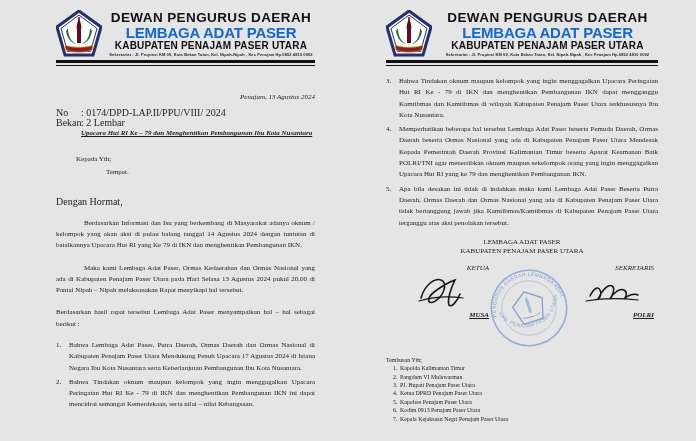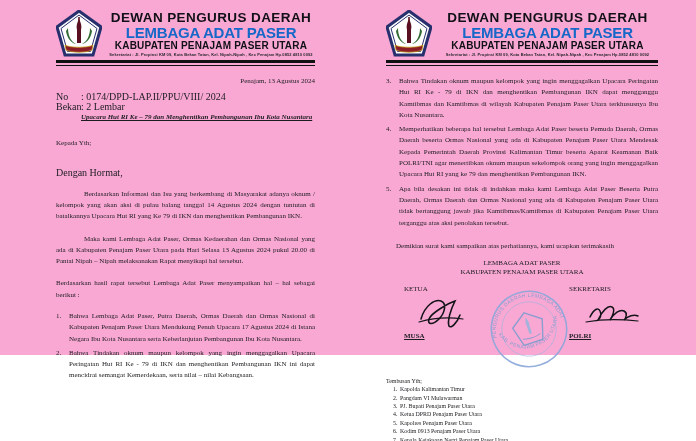--- a/index.html
+++ b/index.html
@@ -1,64 +1,64 @@
 <!DOCTYPE html>
 <html><head>
 <meta charset="utf-8">
 <style>
   html,body { margin:0; padding:0; background:#ffffff; }
   .sheet {
     width:696px; height:441px; display:flex; background:#ffffff;
     font-family:"Liberation Serif", serif; color:#1c1c20; overflow:hidden;
   }
-  .page { width:348px; height:355px; box-sizing:border-box; position:relative; background:#f9a8d4; }
+  .page { width:348px; height:441px; box-sizing:border-box; position:relative; background:#e5e5e5; }
   .page-1 { padding:10px 33px 0 56px; }
   .page-2 { padding:10px 38px 0 38px; }
 
   
   .letterhead { display:flex; align-items:center; gap:5px; }
   .lh-logo { flex:0 0 auto; }
   .lh-text { flex:1; text-align:center; line-height:1.08; font-family:"Liberation Sans", sans-serif; font-weight:bold; }
   .lh-l1 { font-size:13.5px; letter-spacing:0.4px; color:#101016; }
   .lh-l2 { font-size:15px; color:#1668c8; letter-spacing:-0.2px; }
   .lh-l3 { font-size:10px; color:#101016; letter-spacing:0.2px; }
   .lh-addr { font-size:4px; color:#26262c; margin-top:1px; letter-spacing:0.1px; }
   .lh-rule { height:6px; border-top:3px solid #111; border-bottom:1px solid #111; box-sizing:border-box; margin-top:2px; }
 
   
   .body-txt { font-size:7px; line-height:11.3px; }
-  .date-line { text-align:right; font-size:7px; margin-top:11px; }
+  .date-line { text-align:right; font-size:7px; margin-top:27px;font-style:italic; }
   .meta { margin-top:7px; }
   .meta-row { display:flex; font-size:10px; line-height:10.2px; }
   .meta-label { width:25px; flex:0 0 auto; }
   .meta-val { flex:1; }
   .hal-line1 { font-weight:bold; font-style:italic; }
   .hal-line2 { font-weight:bold; font-style:italic; text-decoration:underline; margin-left:25px; font-size:7px; line-height:10.2px; }
 
-  .recipient { margin-top:14px; font-size:7px; }
+  .recipient { margin-top:14px; font-size:7px;margin-left:20px; }
   .recipient .kepada { line-height:13px; }
   .recipient .rec-name { font-weight:bold; font-size:7.4px; line-height:13px; }
   .recipient .di { line-height:13px; }
   .recipient .tempat { line-height:13px; padding-left:30px; }
 
   .salutation { margin-top:17px; font-size:10px; }
 
   .para { margin-top:11px; text-indent:28px; text-align:justify; }
   .para-flush { margin-top:11px; text-align:justify; }
 
   .num-list { margin-top:10px; }
   .num-item { display:flex; margin-top:3px; }
   .num-item .num { width:13px; flex:0 0 auto; }
   .num-item .itext { flex:1; text-align:justify; }
 
   
   .closing { margin-top:13px; text-indent:10px; font-size:7px; }
   .org-block { margin-top:9px; text-align:center; font-size:7px; line-height:9.5px; }
   .sig-row { margin-top:7px; display:flex; align-items:flex-start; }
-  .sig-col { width:110px; text-align:left; font-size:7px; }
+  .sig-col { width:110px; text-align:right; font-size:7px;font-style:italic; }
   .sig-col.left { margin-left:18px; }
   .sig-col.right { margin-left:auto; margin-right:4px; }
   .sig-title { font-size:7px; }
   .sig-scribble { display:block; margin:2px auto 0 auto; }
   .sig-name { font-weight:bold; text-decoration:underline; margin-top:1px; }
   .stamp-wrap { flex:1; display:flex; justify-content:center; margin-top:4px; }
   .stamp { transform:rotate(-18deg); opacity:0.9; }
 
   .tembusan { margin-top:8px; font-size:5.9px; line-height:8.4px; }
   .tembusan-title { }
@@ -108,20 +108,21 @@
       </div>
       <div class="meta-row">
         <span class="meta-label">Bekan</span>
         <span class="meta-val">: 2 Lembar</span>
       </div>
       <div class="hal-line2">Upacara Hut RI Ke – 79 dan Menghentikan Pembangunan Ibu Kota Nusantara</div>
     </div>
 
     <div class="recipient">
       <div class="kepada">Kepada Yth;</div>
+      <div class="tempat">Tempat.</div>
     </div>
 
     <div class="salutation">Dengan Hormat,</div>
 
     <div class="body-txt para">Berdasarkan Informasi dan Isu yang berkembang di Masyarakat adanya oknum / kelompok yang akan aksi di pulau balang tanggal 14 Agustus 2024 dengan tuntutan di batalkannya Upacara Hut RI yang Ke 79 di IKN dan menghentikan Pembangunan IKN.</div>
     <div class="body-txt para">Maka kami Lembaga Adat Paser, Ormas Kedaerahan dan Ormas Nasional yang ada di Kabupaten Penajam Paser Utara pada Hari Selasa 13 Agustus 2024 pukul 20.00 di Pantai Nipah – Nipah melaksanakan Rapat menyikapi hal tersebut.</div>
     <div class="body-txt para-flush">Berdasarkan hasil rapat tersebut Lembaga Adat Paser menyampaikan hal – hal sebagai berikut :</div>
 
     <div class="num-list body-txt">
       <div class="num-item">
@@ -158,21 +159,20 @@
       <div class="num-item">
         <span class="num">4.</span>
         <span class="itext">Memperhatikan beberapa hal tersebut Lembaga Adat Paser beserta Pemuda Daerah, Ormas Daerah beserta Ormas Nasional yang ada di Kabupaten Penajam Paser Utara Mendesak Kepada Pemerintah Daerah Provinsi Kalimantan Timur beserta Aparat Keamanan Baik POLRI/TNI agar menertibkan oknum  maupun sekelompok orang yang ingin menggagalkan Upacara Hut RI yang ke 79 dan menghentikan Pembangunan IKN.</span>
       </div>
       <div class="num-item">
         <span class="num">5.</span>
         <span class="itext">Apa bila desakan ini tidak di indahkan maka kami Lembaga Adat Paser Beserta Putra Daerah, Ormas Daerah dan Ormas Nasional yang ada di Kabupaten Penajam Paser Utara tidak bertanggung jawab jika Kamtibmas/Kamtibmas di Kabupaten Penajam Paser Utara terganggu atas aksi penolakan tersebut.</span>
       </div>
     </div>
 
-    <div class="closing">Demikian surat kami sampaikan  atas perhatiannya, kami ucapkan terimakasih</div>
 
     <div class="org-block">
       <div>LEMBAGA ADAT PASER</div>
       <div>KABUPATEN PENAJAM PASER UTARA</div>
     </div>
 
     <div class="sig-row">
       <div class="sig-col left">
         <div class="sig-title">KETUA</div>
         <svg class="sig-scribble" width="64" height="36" viewBox="0 0 64 36">

